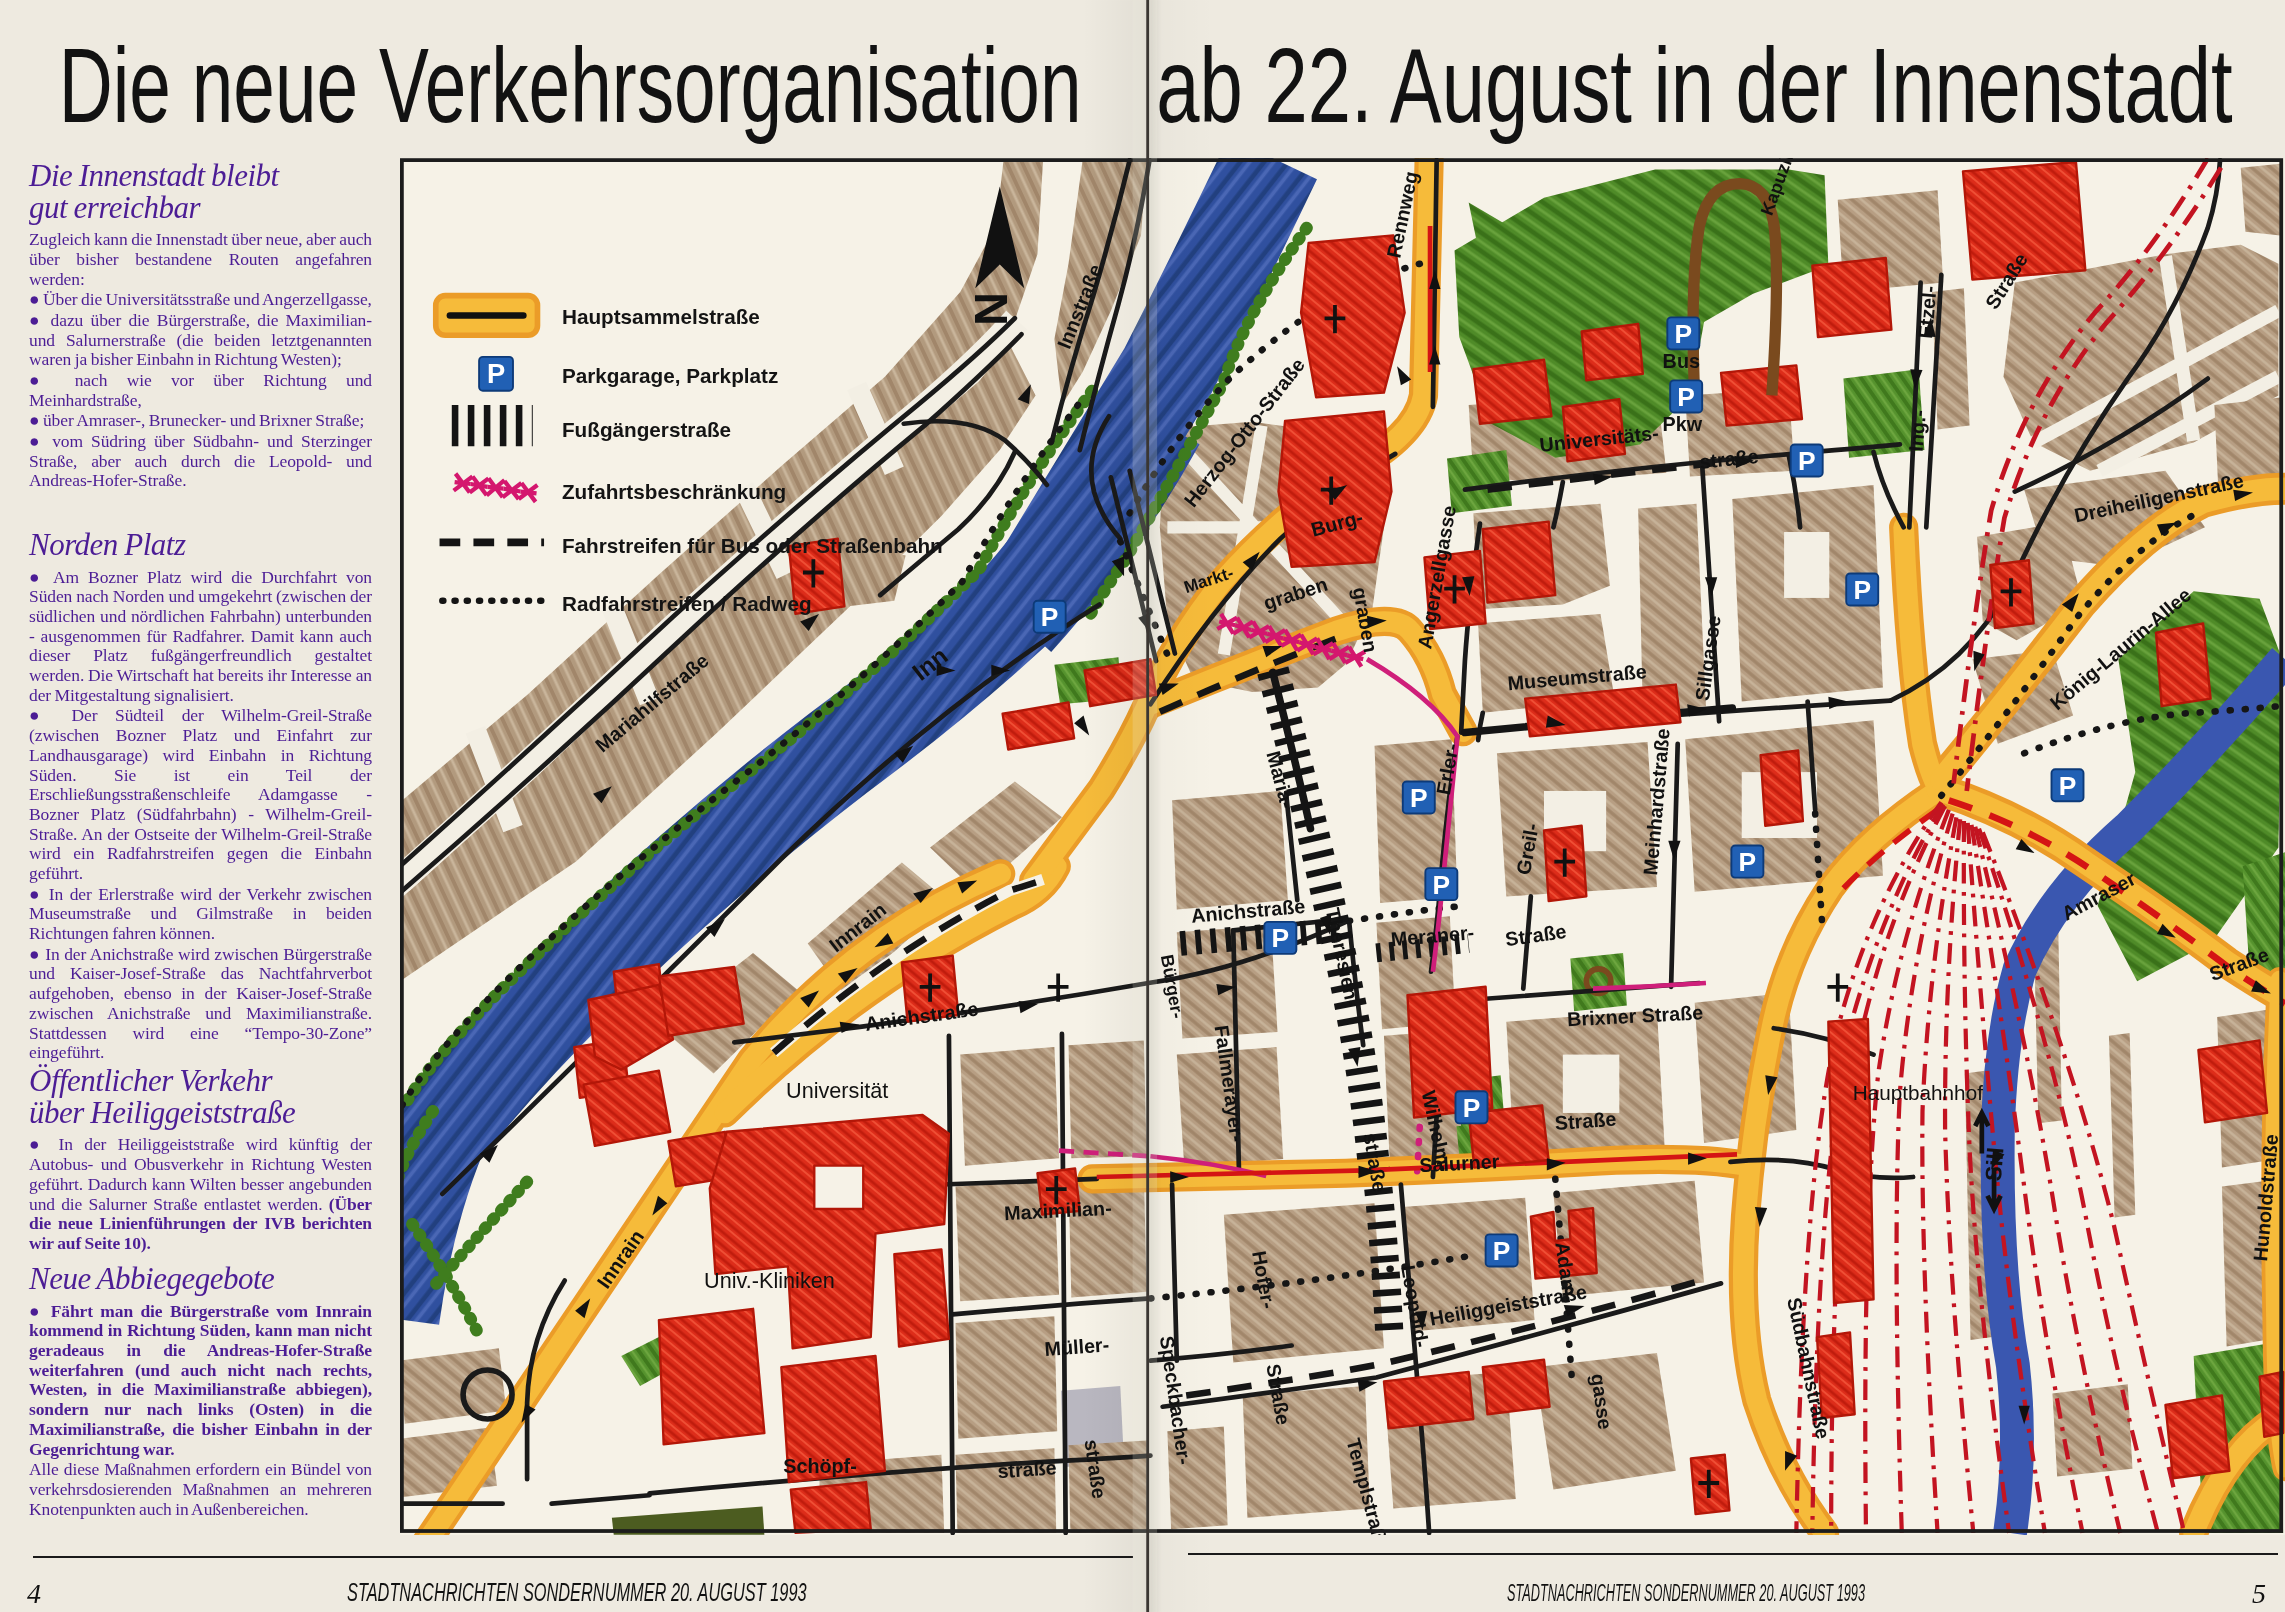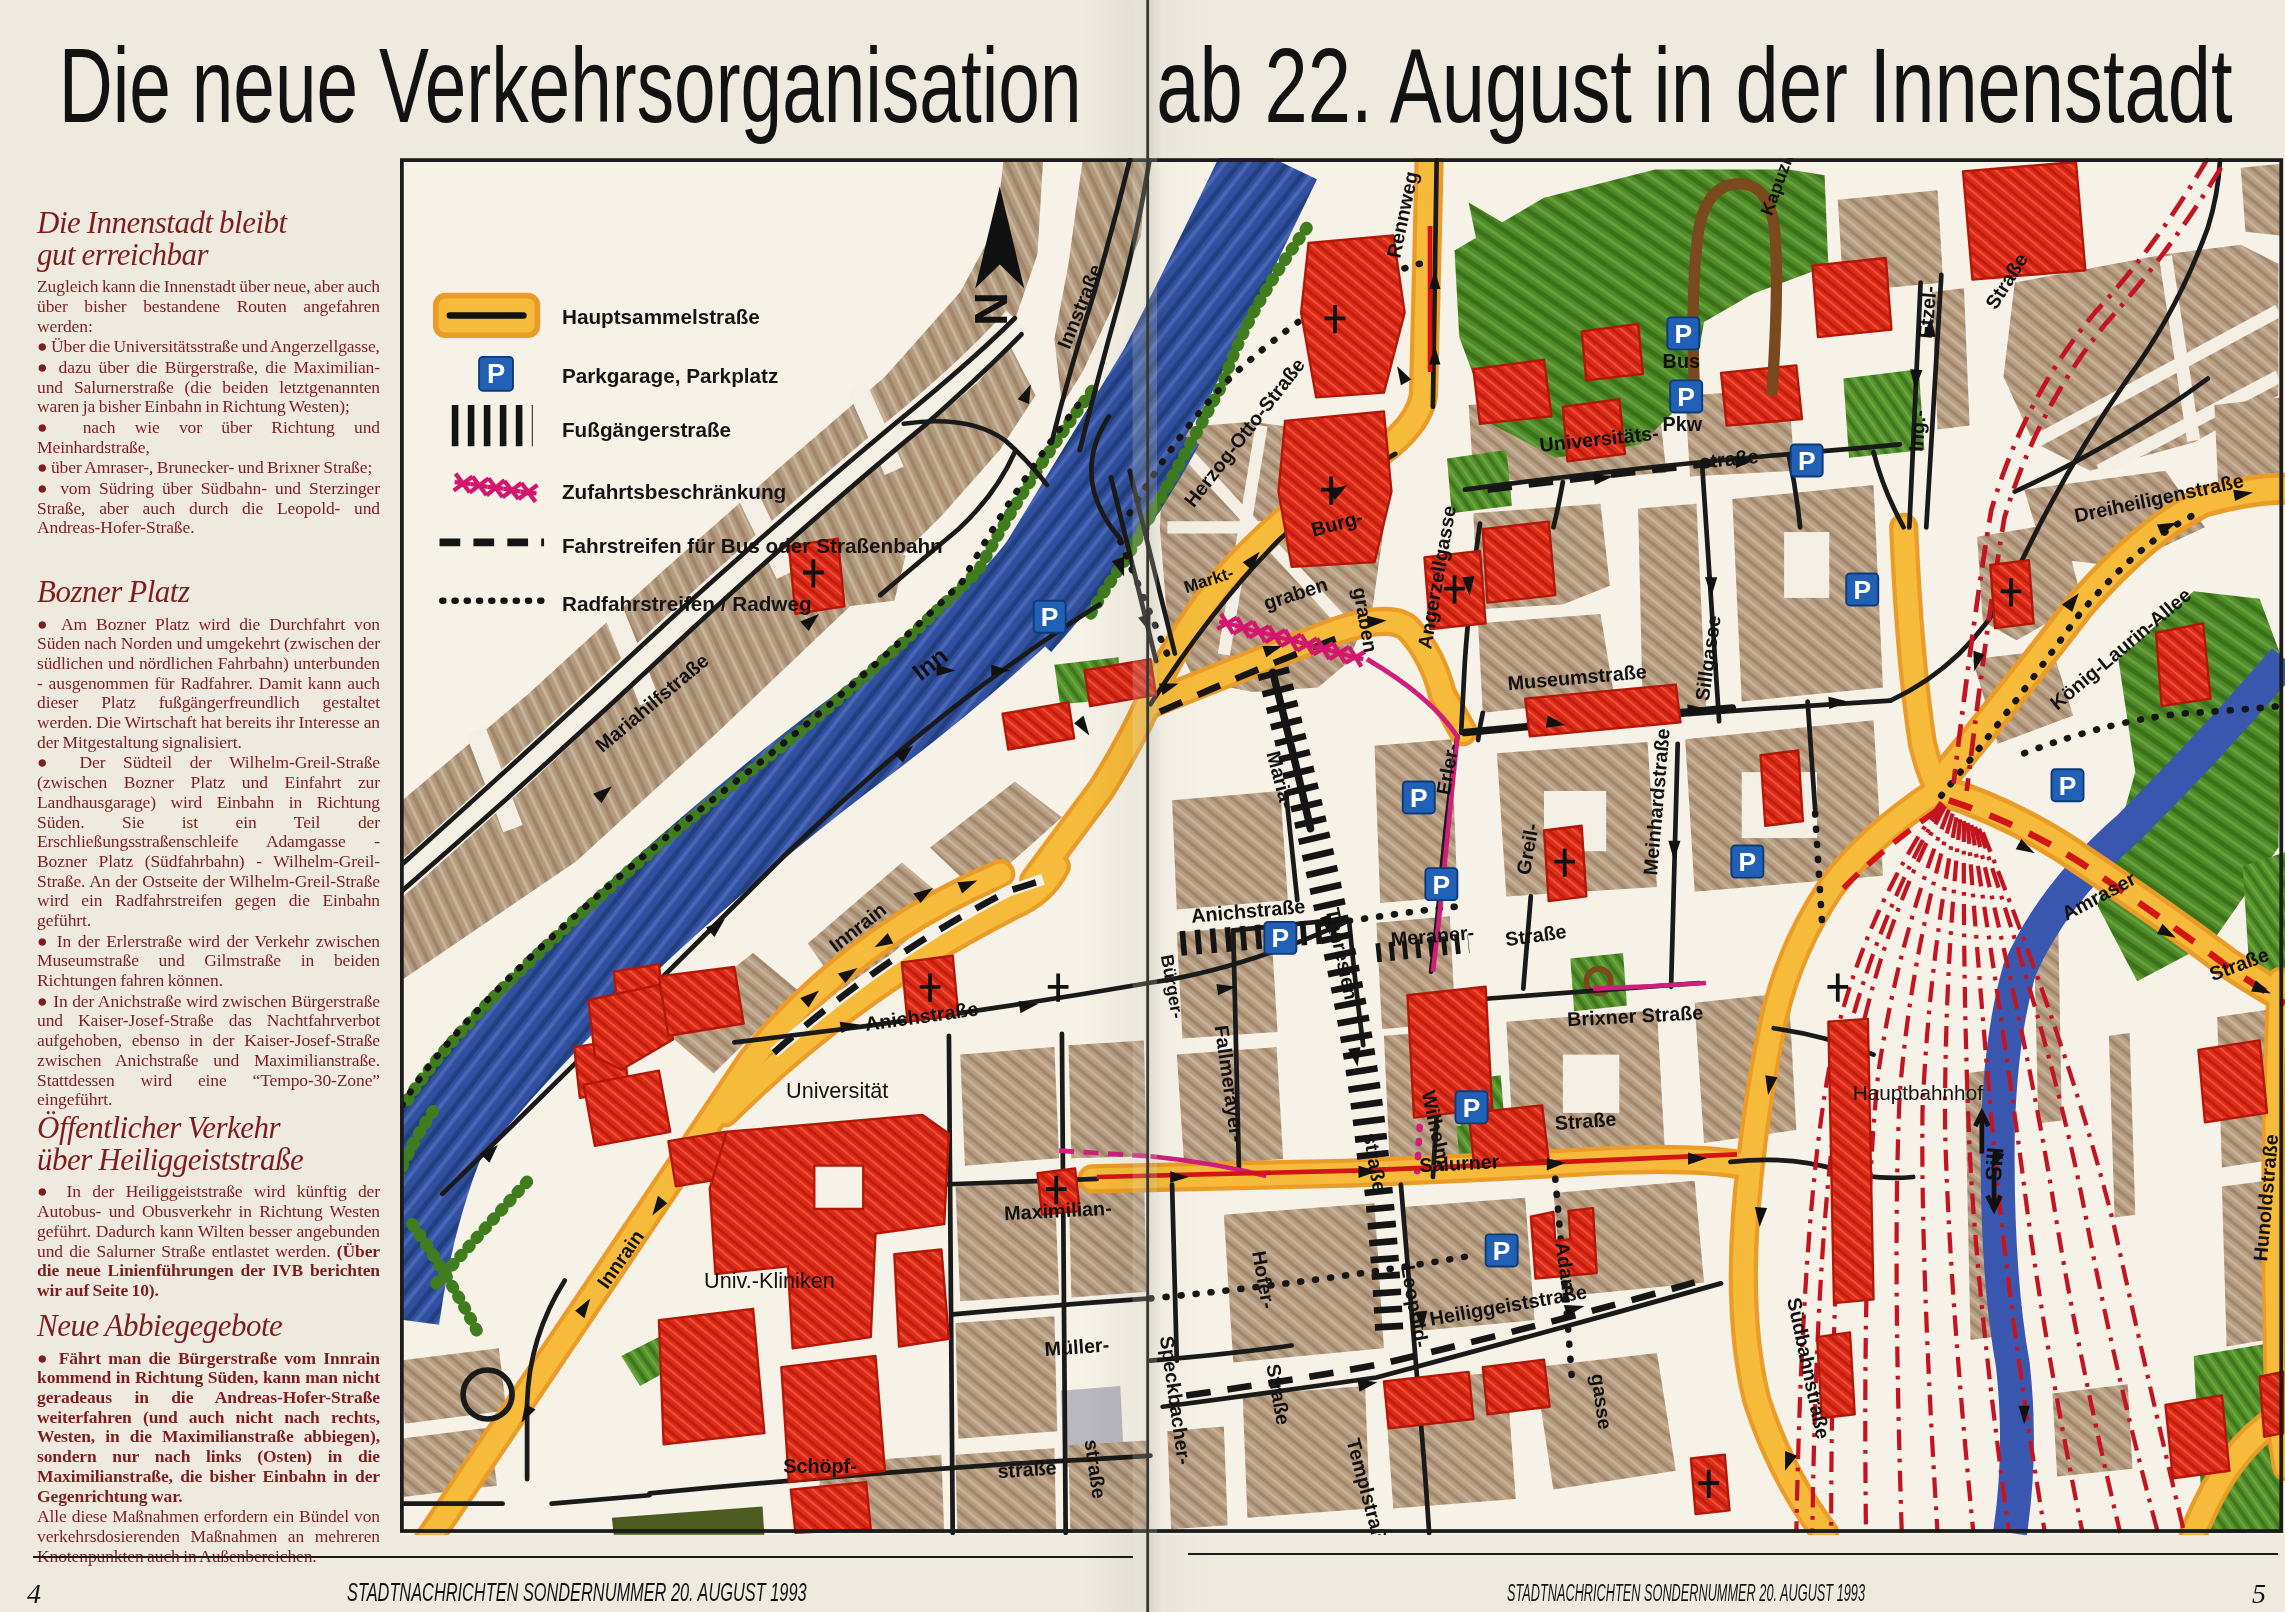--- a/index.html
+++ b/index.html
@@ -1,21 +1,21 @@
 <!DOCTYPE html>
 <html style="font-size:15px"><head>
 <meta charset="utf-8">
 <style>
   html,body{margin:0;padding:0;}
   body{width:2285px;height:1612px;position:relative;background:#eeeae0;overflow:hidden;
        font-family:"Liberation Sans", sans-serif;}
   #title-l{position:absolute;left:58px;top:28px;}
   #title-r{position:absolute;left:1156px;top:28px;}
-  #leftcol{position:absolute;left:37px;top:158px;width:343px;color:#7f1d1d;
-    font-family:"Liberation Serif", serif;font-size:17.5px;line-height:19.7px;text-align:justify;word-spacing:-0.8px;letter-spacing:-0.1px;margin-top:47px;}
+  #leftcol{position:absolute;left:29px;top:158px;width:343px;color:#4c1d95;
+    font-family:"Liberation Serif", serif;font-size:17.5px;line-height:19.7px;text-align:justify;word-spacing:-0.8px;letter-spacing:-0.1px;}
   #leftcol p{margin:0 0 0.9px 0;font-family:Liberation Serif, serif;}
   #leftcol h3{font-family:"Liberation Serif", serif;font-style:italic;font-weight:normal;
     font-size:31px;line-height:32px;margin:11.3px 0 6.6px 0;letter-spacing:-0.5px;}
   #leftcol h3.first{margin-top:1.9px;}
   .b{font-weight:bold;}
   #foot-l-rule{position:absolute;left:33px;top:1556px;width:1100px;height:2.4px;background:#1a1a1a;}
   #foot-r-rule{position:absolute;left:1188px;top:1553px;width:1090px;height:2.4px;background:#1a1a1a;}
   .foot-text{position:absolute;top:1574px;color:#111;}
   #pg4{position:absolute;left:27px;top:1578px;font-size:28px;font-style:italic;color:#111;
        font-family:"Liberation Serif", serif;}
@@ -38,21 +38,21 @@
 
   <h3 class="first">Die Innenstadt bleibt<br>gut erreichbar</h3>
 
   <p>Zugleich kann die Innenstadt über neue, aber auch über bisher bestandene Routen angefahren werden:</p>
   <p>● Über die Universitätsstraße und Angerzellgasse,</p>
   <p>● dazu über die Bürgerstraße, die Maximilian- und Salurnerstraße (die beiden letztgenannten waren ja bisher Einbahn in Richtung Westen);</p>
   <p>● nach wie vor über Richtung und Meinhardstraße,</p>
   <p>● über Amraser-, Brunecker- und Brixner Straße;</p>
   <p>● vom Südring über Südbahn- und Sterzinger Straße, aber auch durch die Leopold- und Andreas-Hofer-Straße.</p>
 
-  <h3 style="margin-top:38px">Bozner Platz</h3>
+  <h3 style="margin-top:38px">Norden Platz</h3>
   <p>● Am Bozner Platz wird die Durchfahrt von Süden nach Norden und umgekehrt (zwischen der südlichen und nördlichen Fahrbahn) unterbunden - ausgenommen für Radfahrer. Damit kann auch dieser Platz fußgängerfreundlich gestaltet werden. Die Wirtschaft hat bereits ihr Interesse an der Mitgestaltung signalisiert.</p>
   <p>● Der Südteil der Wilhelm-Greil-Straße (zwischen Bozner Platz und Einfahrt zur Landhausgarage) wird Einbahn in Richtung Süden. Sie ist ein Teil der Erschließungsstraßenschleife Adamgasse - Bozner Platz (Südfahrbahn) - Wilhelm-Greil-Straße. An der Ostseite der Wilhelm-Greil-Straße wird ein Radfahrstreifen gegen die Einbahn geführt.</p>
   <p>● In der Erlerstraße wird der Verkehr zwischen Museumstraße und Gilmstraße in beiden Richtungen fahren können.</p>
   <p>● In der Anichstraße wird zwischen Bürgerstraße und Kaiser-Josef-Straße das Nachtfahrverbot aufgehoben, ebenso in der Kaiser-Josef-Straße zwischen Anichstraße und Maximilianstraße. Stattdessen wird eine “Tempo-30-Zone” eingeführt.</p>
 
   <h3 style="margin-top:1.9px">Öffentlicher Verkehr<br>über Heiliggeiststraße</h3>
   <p>● In der Heiliggeiststraße wird künftig der Autobus- und Obusverkehr in Richtung Westen geführt. Dadurch kann Wilten besser angebunden und die Salurner Straße entlastet werden. <span class="b">(Über die neue Linienführungen der IVB berichten wir auf Seite 10).</span></p>
 
   <h3 style="margin-top:9.4px">Neue Abbiegegebote</h3>
   <p class="b">● Fährt man die Bürgerstraße vom Innrain kommend in Richtung Süden, kann man nicht geradeaus in die Andreas-Hofer-Straße weiterfahren (und auch nicht nach rechts, Westen, in die Maximilianstraße abbiegen), sondern nur nach links (Osten) in die Maximilianstraße, die bisher Einbahn in der Gegenrichtung war.</p>

